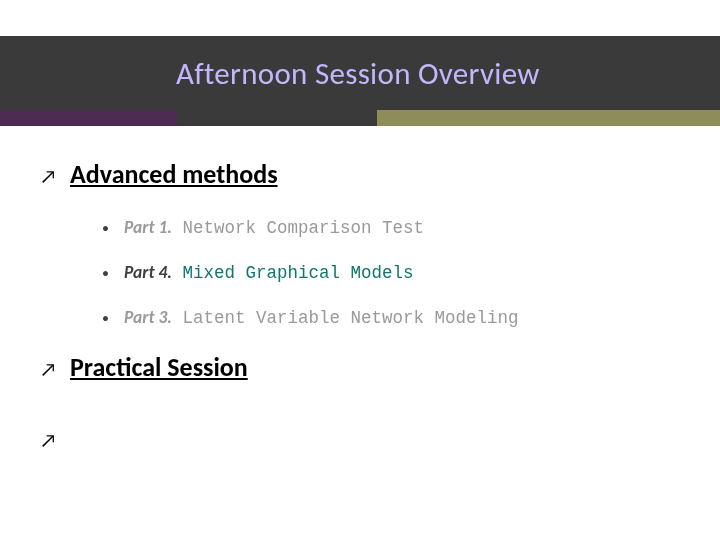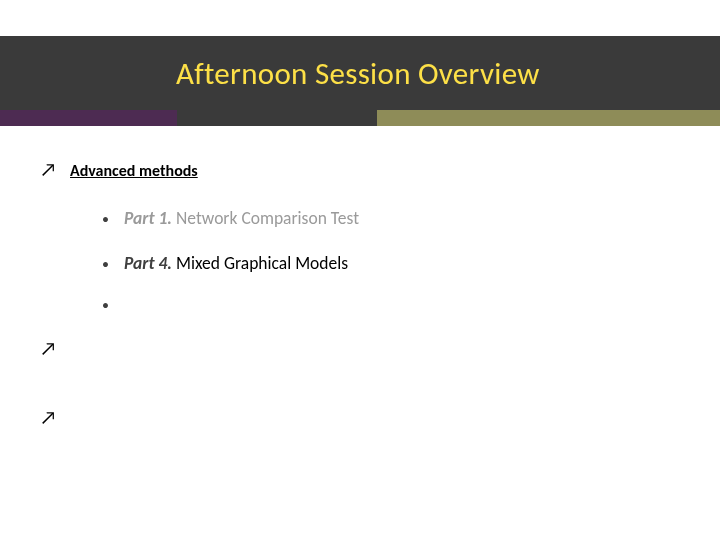--- a/index.html
+++ b/index.html
@@ -9,21 +9,21 @@
   
   .header-top-gap { height: 36px; background: #ffffff; }
   .header-band {
     height: 74px;
     background: #3a3a3a;
     display: flex;
     align-items: center;
     padding-left: 176px;
   }
   .title-text {
-    color: #fde047;
+    color: #c4b5fd;
     font-size: 31px;
     font-weight: 400;
     letter-spacing: 0.3px;
   }
   .accent-row {
     height: 16px;
     display: flex;
   }
   .accent-left  { width: 177px; background: #4d2b52; }
   .accent-mid   { width: 200px; background: #3a3a3a; }
@@ -37,46 +37,46 @@
     align-items: baseline;
     margin-bottom: 12px;
   }
   .arrow {
     font-size: 19px;
     color: #000;
     width: 30px;
     display: inline-block;
   }
   .topline .label {
-    font-size: 16px;
+    font-size: 26px;
     font-weight: 700;
     color: #000;
     text-decoration: underline;
   }
 
   .subitem {
     display: flex;
     align-items: baseline;
     margin-left: 62px;
     margin-bottom: 23px;
     color: #3f3f3f;
     font-size: 17.5px;
   }
   .subitem .dot {
     width: 22px;
     display: inline-block;
     font-size: 14px;
     color: #3f3f3f;
   }
   .subitem .partlabel { font-style: italic; font-weight: 700; }
-  .subitem .parttext  { font-weight: 400; }
+  .subitem .parttext  { font-weight: 400; font-family: Liberation Mono, monospace; }
 
   .sub-dim .partlabel,
   .sub-dim .parttext { color: #9a9a9a; margin-top: 24px; }
-  .sub-strong .parttext { color: #000000; }
+  .sub-strong .parttext { color: #0f766e; }
 
   .spacer-lg { height: 34px; }
 </style>
 </head>
 <body>
 
 <div class="slide">
 
   <div class="header-top-gap"></div>
 
@@ -108,24 +108,28 @@
 
     <div class="subitem sub-strong">
       <span class="dot">•</span>
       <span>
         <span class="partlabel">Part 4.</span><span class="parttext"> Mixed Graphical Models</span>
       </span>
     </div>
 
     <div class="subitem sub-dim">
       <span class="dot">•</span>
+      <span>
+        <span class="partlabel">Part 3.</span><span class="parttext"> Latent Variable Network Modeling</span>
+      </span>
     </div>
 
     <div class="topline">
       <span class="arrow">↗</span>
+      <span class="label">Practical Session</span>
     </div>
 
     <div class="spacer-lg"></div>
 
     <div class="topline">
       <span class="arrow">↗</span>
     </div>
 
   </div>
 

